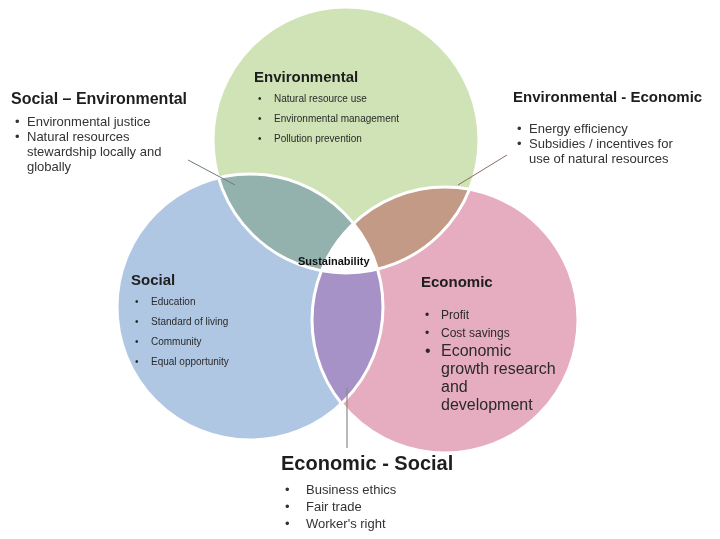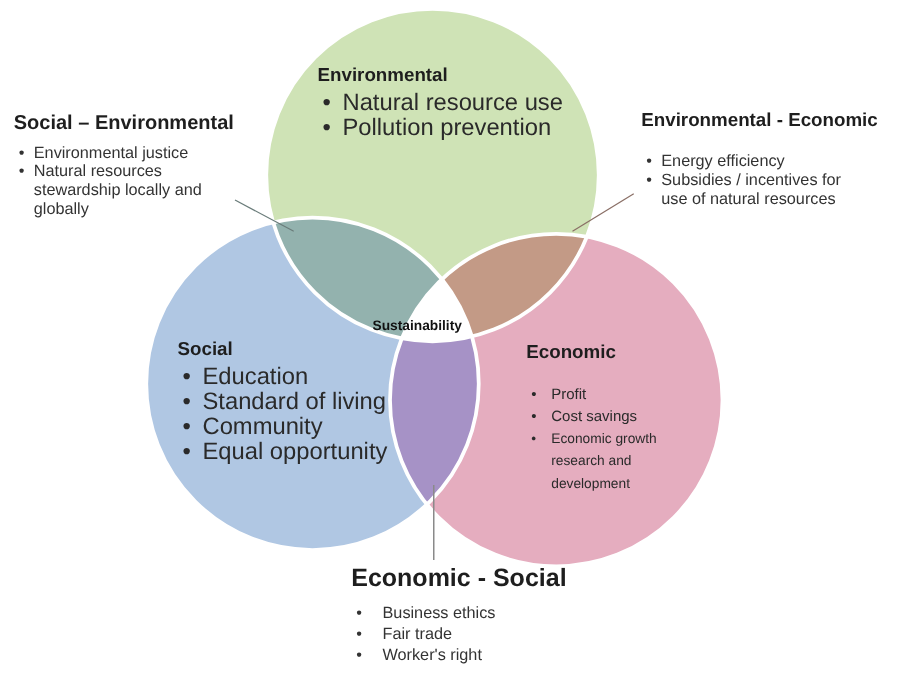--- a/index.html
+++ b/index.html
@@ -6,21 +6,21 @@
   body{width:720px;height:539px;position:relative;overflow:hidden;font-family:"Liberation Sans","DejaVu Sans",sans-serif;color:#262626;}
   svg.venn{position:absolute;left:0;top:0;width:720px;height:539px;}
   .block{position:absolute;}
   .block h3{margin:0;font-weight:bold;color:#1e1e1e;}
   .block ul{margin:0;padding:0;list-style:none;}
   .block li{position:relative;padding-left:20px;}
   .block li::before{content:"•";position:absolute;left:4px;top:0;}
   .corner h3{font-size:16px;}
   .corner li{font-size:13px;line-height:15px;color:#333;}
   .inner h3{font-size:15px;}
-  .inner li{font-size:19px;line-height:20px;color:#2a2a2a;}
+  .inner li{font-size:10px;line-height:20px;color:#2a2a2a;}
   .center-label{position:absolute;left:298px;top:255px;font-size:11px;font-weight:bold;color:#111;}
 </style>
 </head>
 <body>
 
 <svg class="venn" viewBox="0 0 720 539">
   <defs>
     <clipPath id="cG">
         <circle cx="346" cy="140" r="133"></circle>
       </clipPath>
@@ -52,44 +52,45 @@
 
   <circle cx="346" cy="140" r="133" fill="none" stroke="#ffffff" stroke-width="3"></circle>
   <circle cx="250" cy="307" r="133" fill="none" stroke="#ffffff" stroke-width="3"></circle>
   <circle cx="445" cy="320" r="133" fill="none" stroke="#ffffff" stroke-width="3"></circle>
 
   <line x1="188" y1="160" x2="235" y2="185" stroke="#6a7c7a" stroke-width="1"></line>
   <line x1="507" y1="155" x2="458" y2="185" stroke="#8a6f66" stroke-width="1"></line>
   <line x1="347" y1="388" x2="347" y2="448" stroke="#8a8a8a" stroke-width="1.2"></line>
 </svg>
 
-<div class="block inner" style="left:254px;top:52px;">
+<div class="block inner" style="left:254px;top:68px;">
   <h3>Environmental</h3>
   <ul style="margin-top:4px;">
     <li>Natural resource use</li>
+    <li>Environmental management</li>
     <li>Pollution prevention</li>
   </ul>
 </div>
 
-<div class="block inner" style="left:142px;top:271px;">
+<div class="block inner" style="left:131px;top:271px;">
   <h3>Social</h3>
   <ul style="margin-top:4px;">
     <li>Education</li>
     <li>Standard of living</li>
     <li>Community</li>
     <li>Equal opportunity</li>
   </ul>
 </div>
 
 <div class="block inner" style="left:421px;top:273px;width:135px;">
   <h3>Economic</h3>
   <ul style="margin-top:16px;">
     <li style="font-size:12px;line-height:18px;">Profit</li>
     <li style="font-size:12px;line-height:18px;">Cost savings</li>
-    <li style="font-size:11px;line-height:18px;">Economic growth research and development</li>
+    <li style="font-size:16px;line-height:18px;">Economic growth research and development</li>
   </ul>
 </div>
 
 <div class="block corner" style="left:11px;top:90px;width:200px;">
   <h3>Social – Environmental</h3>
   <ul style="margin-top:6px;">
     <li style="padding-left:16px;">Environmental justice</li>
     <li style="padding-left:16px;width:150px;">Natural resources stewardship locally  and globally</li>
   </ul>
 </div>

